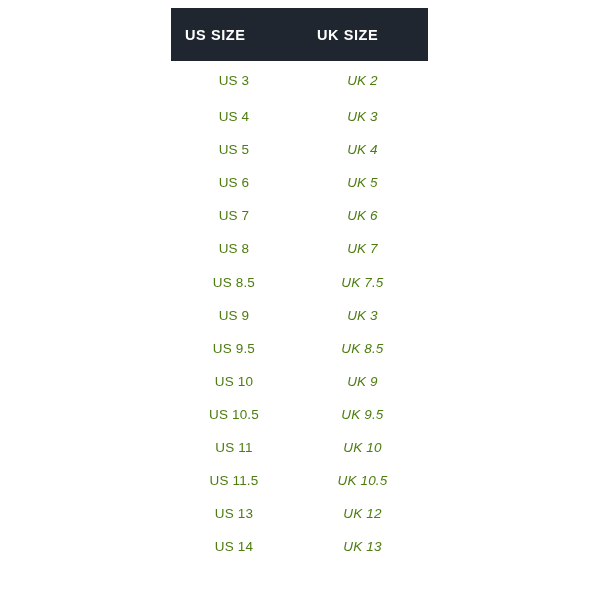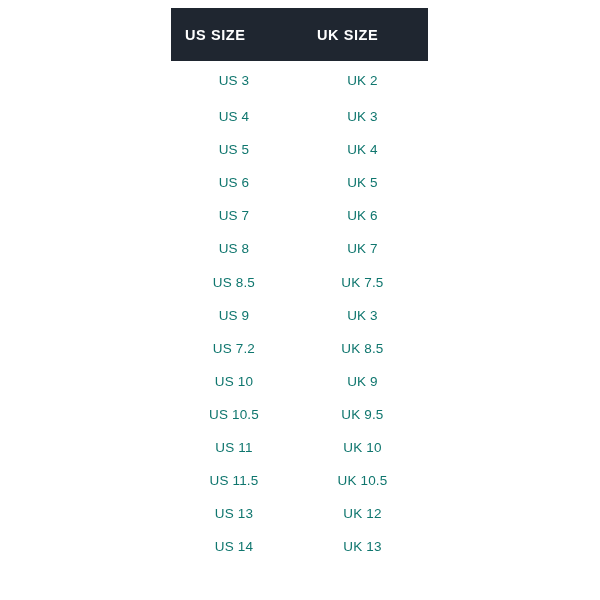--- a/index.html
+++ b/index.html
@@ -54,28 +54,28 @@
   
   .size-table tbody tr {
     height: 33.1px;
   }
   .size-table tbody tr:first-child { height: 39px; }
 
   .size-table tbody td {
     padding: 0;
     text-align: center;
     vertical-align: middle;
-    color: #0f766e;
+    color: #4d7c0f;
     font-size: 13.5px;
     font-weight: normal;
     letter-spacing: 0.15px;
     white-space: nowrap;
   }
   td.cell-us { width: 50%; }
-  td.cell-uk { width: 50%; }
+  td.cell-uk { width: 50%; font-style: italic; }
 </style>
 </head>
 <body>
 
 <div class="chart-wrap">
 
   <table class="size-table">
     <thead>
       <tr class="table-head-row">
         <th class="col-us">US SIZE</th>
@@ -109,21 +109,21 @@
         </tr>
         <tr>
           <td class="cell-us">US 8.5</td>
           <td class="cell-uk">UK 7.5</td>
         </tr>
         <tr>
           <td class="cell-us">US 9</td>
           <td class="cell-uk">UK 3</td>
         </tr>
         <tr>
-          <td class="cell-us">US 7.2</td>
+          <td class="cell-us">US 9.5</td>
           <td class="cell-uk">UK 8.5</td>
         </tr>
         <tr>
           <td class="cell-us">US 10</td>
           <td class="cell-uk">UK 9</td>
         </tr>
         <tr>
           <td class="cell-us">US 10.5</td>
           <td class="cell-uk">UK 9.5</td>
         </tr>

